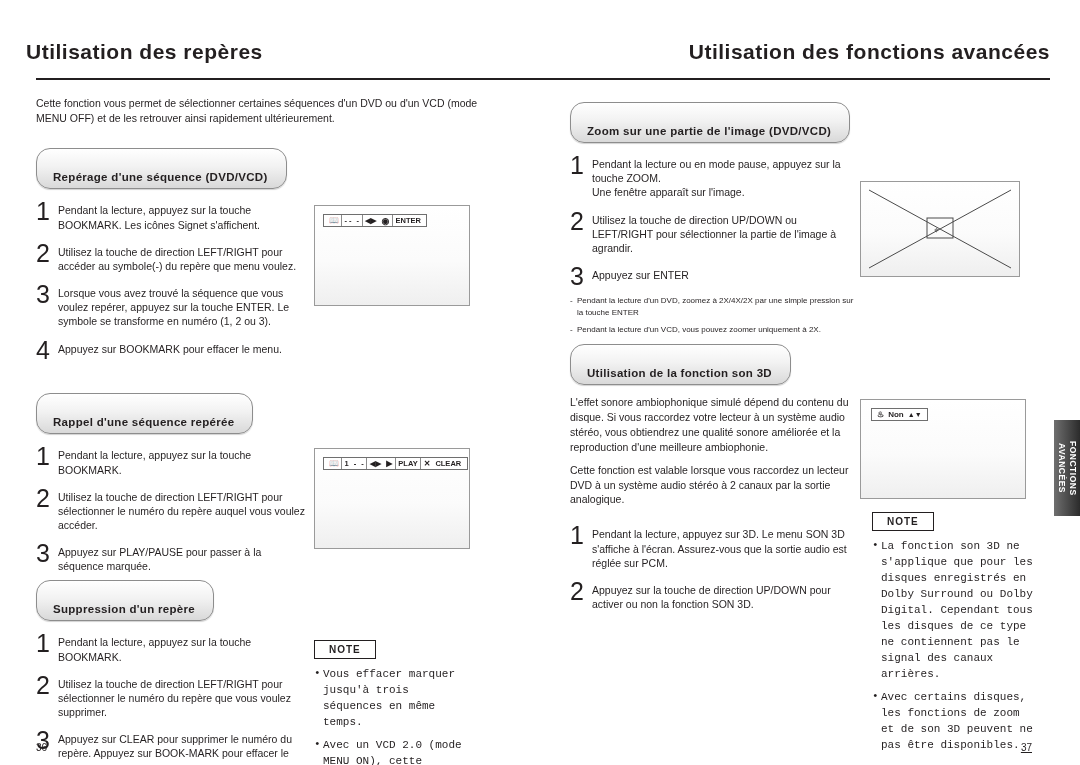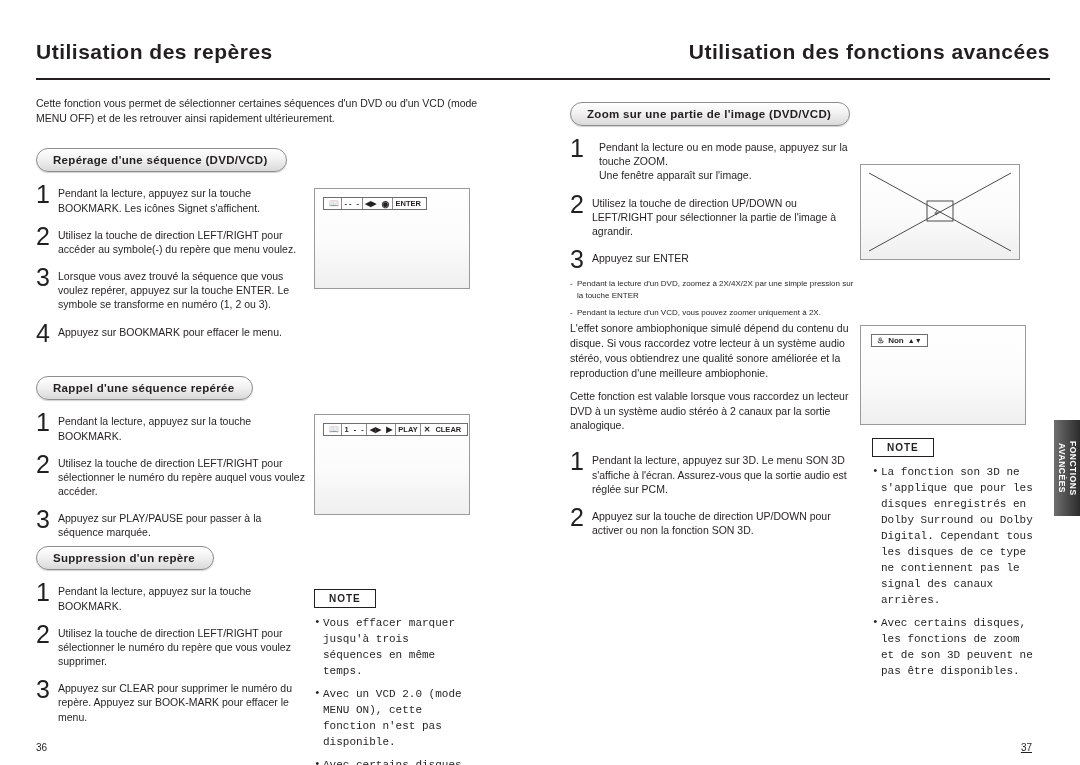--- a/index.html
+++ b/index.html
@@ -9,21 +9,21 @@
     background: #ffffff;
     font-family: "Liberation Sans", sans-serif;
     color: #231f20;
     position: relative;
     overflow: hidden;
   }
   .page { position:absolute; inset:0; }
 
   
   .hdr-left {
-    position:absolute; left:36px; top:40px; width:470px;
+    position:absolute; left:26px; top:40px; width:470px;
   }
   .hdr-right {
     position:absolute; right:30px; top:40px; width:520px; text-align:right;
   }
   .hdr-title {
     font-size:21px; font-weight:bold; letter-spacing:0.5px; color:#231f20;
   }
   .hdr-rule {
     position:absolute; left:36px; right:30px; top:78px; height:2px; background:#231f20;
   }
@@ -34,21 +34,21 @@
 
   .intro {
     font-size:10.5px; line-height:1.45; color:#231f20; margin-bottom:16px; width:466px;
   }
 
   
   .pill {
     display:inline-block;
     border:1px solid #8d8d8d;
     border-radius:14px;
-    padding:5px 18px 5px 16px;
+    padding:22px 18px 5px 16px;
     font-size:11.5px;
     font-weight:bold;
     letter-spacing:0.3px;
     background: linear-gradient(to bottom, #ffffff 0%, #f2f2f2 45%, #d9d9d9 100%);
     color:#231f20;
     box-shadow: 0 1px 1px rgba(0,0,0,0.18);
     position:relative;
     margin: 6px 0 10px 0;
   }
   .pill::before{
@@ -257,21 +257,21 @@
   </div>
 
   <div class="col-right">
 
     <div class="pill">Zoom sur une partie de l'image (DVD/VCD)</div>
 
     <div style="position:relative; height:185px;">
       <div style="width:290px;">
         <div class="step">
           <div class="step-num">1</div>
-          <div class="step-txt" style="white-space:pre-line;margin-left:7px;">Pendant la lecture ou en mode pause, appuyez sur la touche ZOOM.
+          <div class="step-txt" style="white-space:pre-line;">Pendant la lecture ou en mode pause, appuyez sur la touche ZOOM.
 Une fenêtre apparaît sur l'image.</div>
         </div>
         <div class="step">
           <div class="step-num">2</div>
           <div class="step-txt">Utilisez la touche de direction UP/DOWN ou LEFT/RIGHT pour sélectionner la partie de l'image à agrandir.</div>
         </div>
         <div class="step">
           <div class="step-num">3</div>
           <div class="step-txt">Appuyez sur ENTER</div>
         </div>
@@ -286,20 +286,21 @@
         <svg width="158" height="94" viewBox="0 0 158 94">
           <line x1="8" y1="8" x2="150" y2="86" stroke="#4a4a4a" stroke-width="1"></line>
           <line x1="150" y1="8" x2="8" y2="86" stroke="#4a4a4a" stroke-width="1"></line>
           <rect x="66" y="36" width="26" height="20" fill="none" stroke="#4a4a4a" stroke-width="1"></rect>
           <text x="73" y="51" font-size="9" fill="#4a4a4a" font-family="Liberation Sans, sans-serif">⌖</text>
         </svg>
       </div>
     </div>
 
     
+    <div class="pill">Utilisation de la fonction son 3D</div>
 
     <div style="position:relative;">
       <div style="width:290px;">
         <div class="para">L'effet sonore ambiophonique simulé dépend du contenu du disque. Si vous raccordez votre lecteur à un système audio stéréo, vous obtiendrez une qualité sonore améliorée et la reproduction d'une meilleure ambiophonie.</div>
         <div class="para">Cette fonction est valable lorsque vous raccordez un lecteur DVD à un système audio stéréo à 2 canaux par la sortie analogique.</div>
       </div>
 
       <div class="screen sound3d-screen" style="left:290px; top:4px;">
         <div class="badge3d">
           <span style="font-size:8px;">♨</span>

